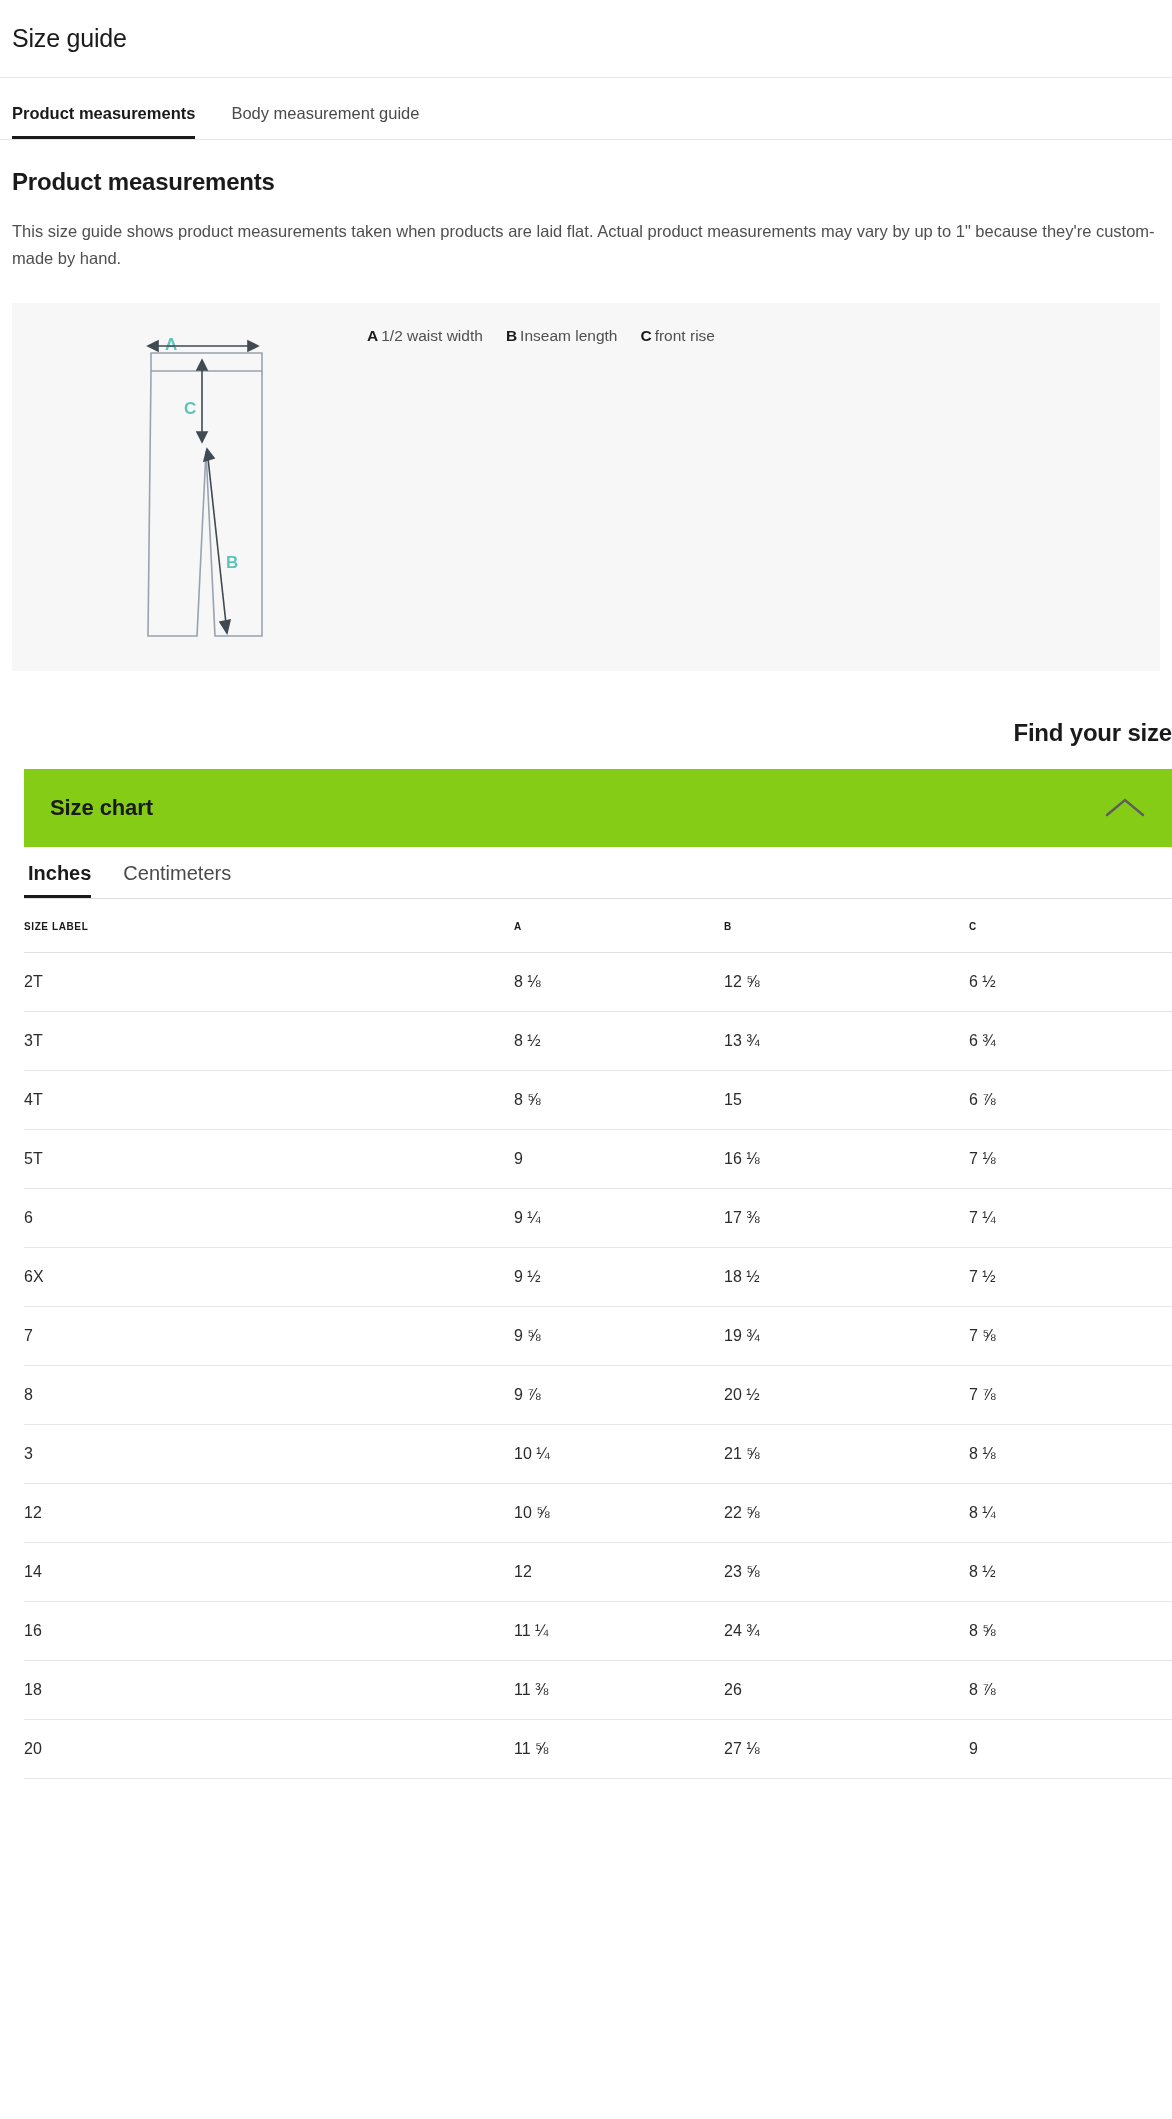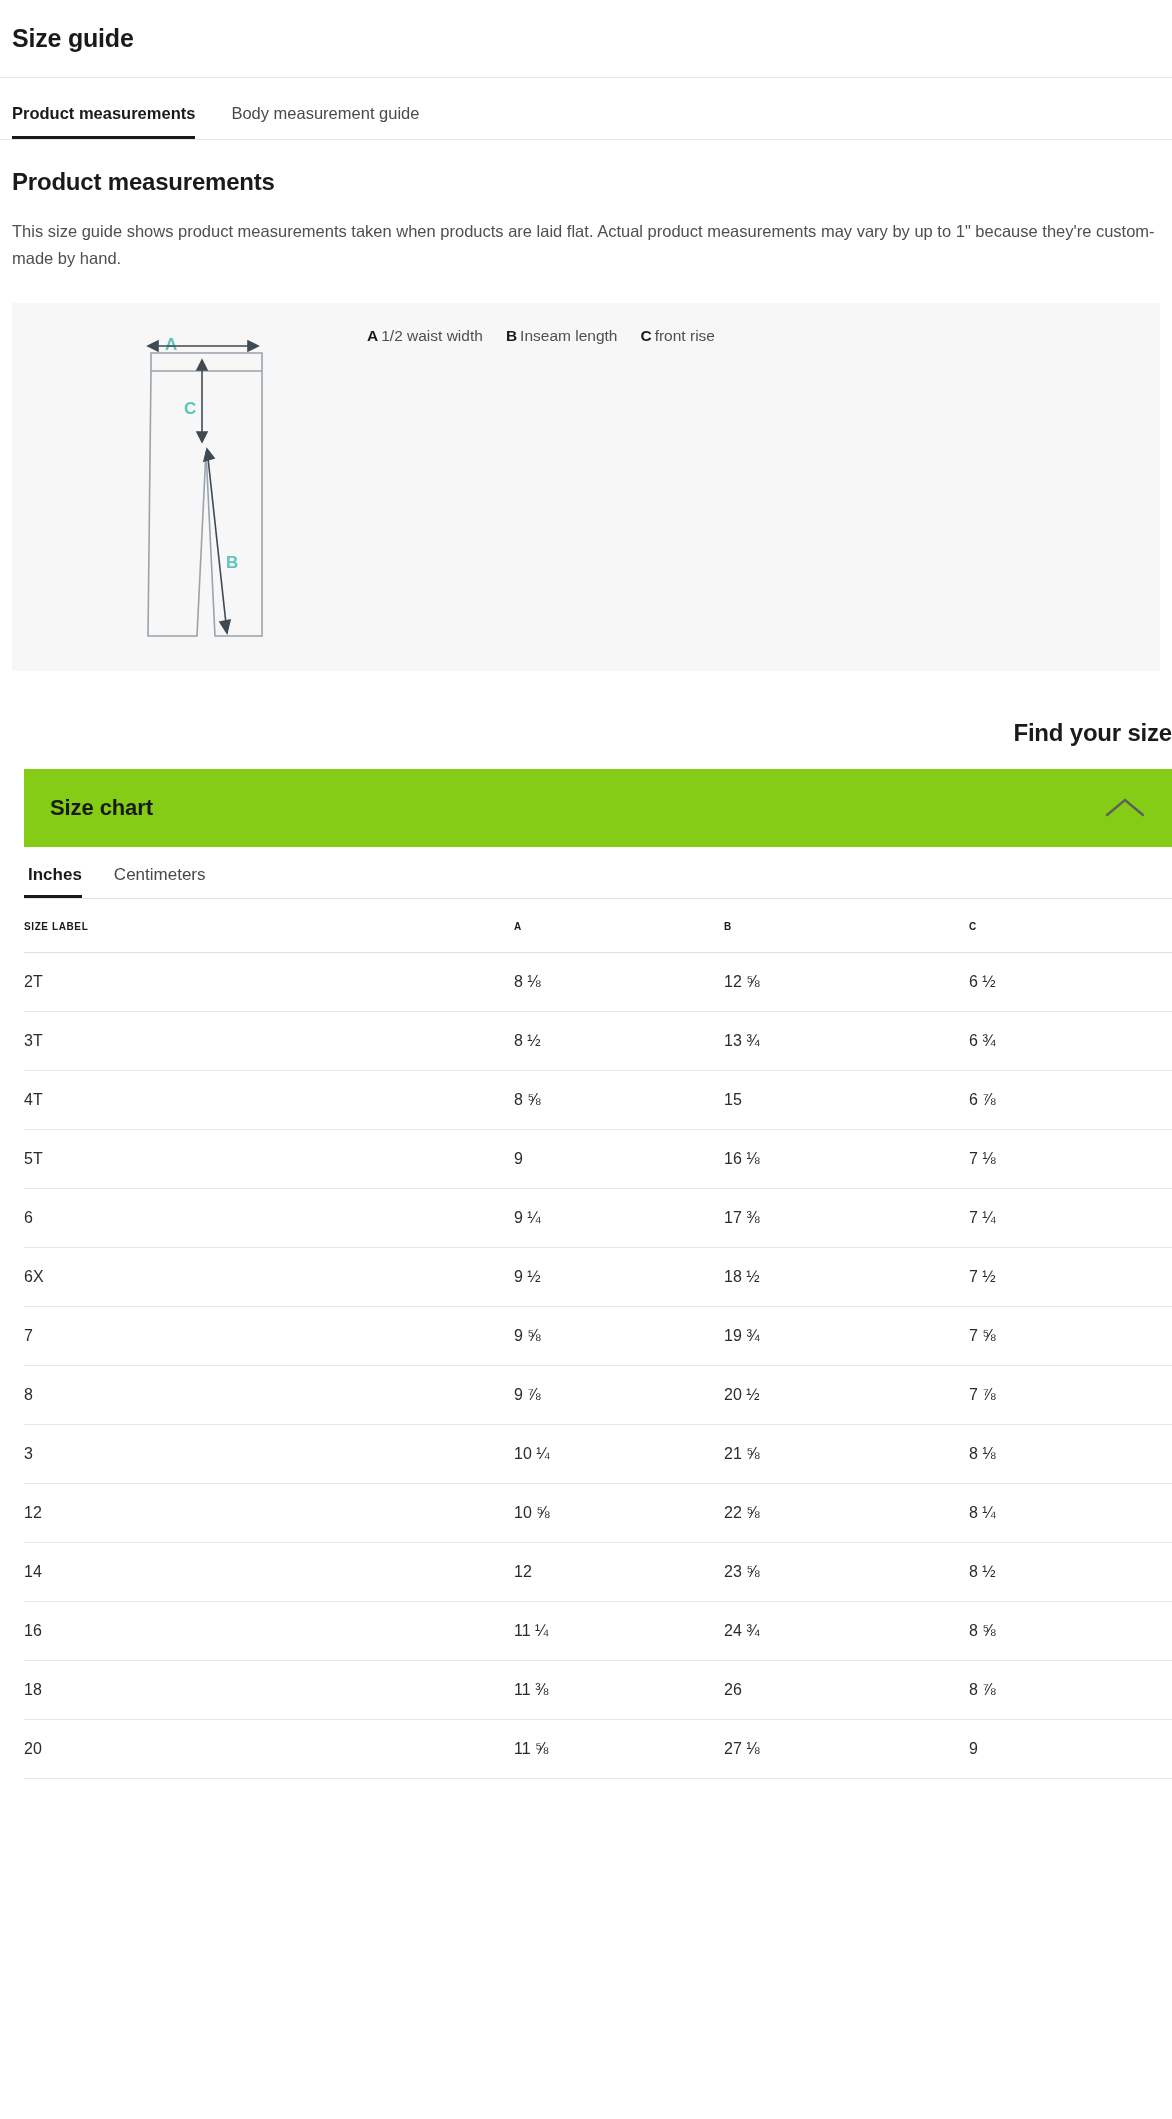--- a/index.html
+++ b/index.html
@@ -25,21 +25,21 @@
   .header {
     height: 78px;
     display: flex;
     align-items: center;
     padding: 0 12px;
     border-bottom: 1px solid #e6e6e6;
   }
   .header h1 {
     margin: 0;
     font-size: 25px;
-    font-weight: bold;
+    font-weight: normal;
     letter-spacing: -0.2px;
     color: #1a1a1a;
   }
 
   
   .top-tabs {
     display: flex;
     align-items: flex-end;
     padding: 0 12px;
     border-bottom: 1px solid #e6e6e6;
@@ -149,21 +149,21 @@
 
   
   .unit-tabs {
     display: flex;
     align-items: flex-end;
     margin-left: 24px;
     border-bottom: 1px solid #e0e0e0;
     height: 52px;
   }
   .unit-tab {
-    font-size: 17px;
+    font-size: 20px;
     color: #4a4a4a;
     padding: 0 16px 13px 16px;
     cursor: pointer;
     position: relative;
     text-align: right;
   }
   .unit-tab:first-child { padding-left: 4px; }
   .unit-tab.active { color: #1a1a1a; font-weight: bold; }
   .unit-tab.active::after {
     content: "";

